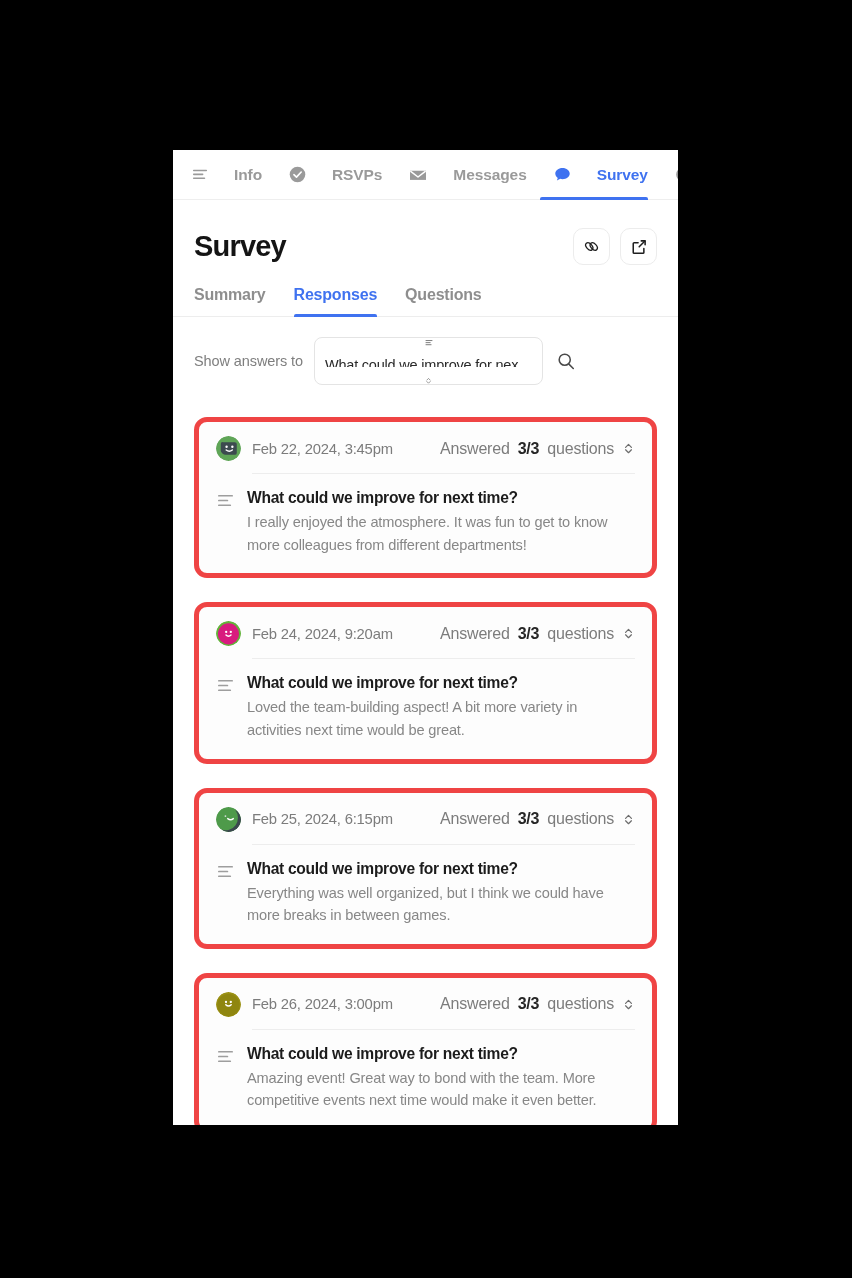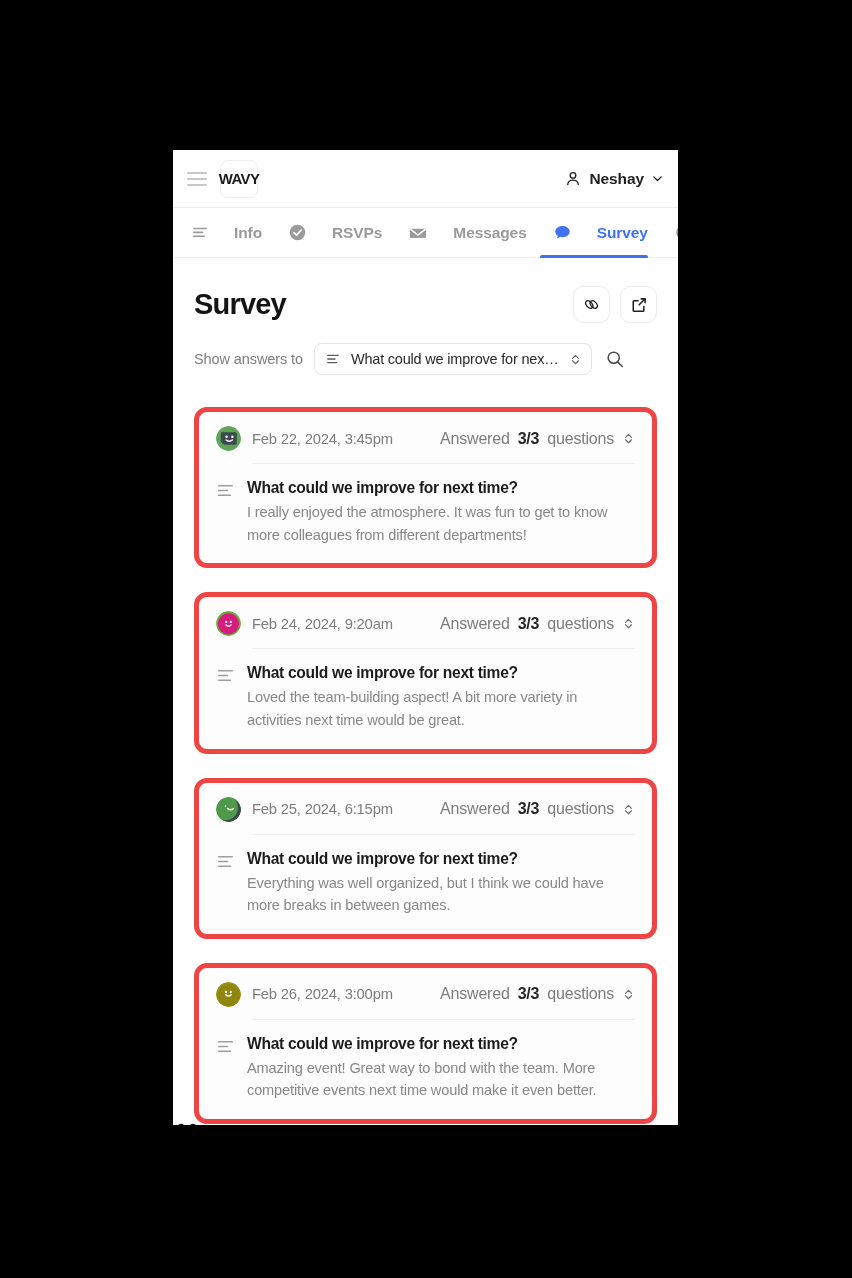--- a/index.html
+++ b/index.html
@@ -112,23 +112,23 @@
   }
 
   
   .filter-row {
     display: flex; align-items: center; gap: 11px;
     padding: 20px 21px 16px 21px;
   }
   .filter-label { font-size: 14.5px; color: #7e7e7e; letter-spacing: -0.1px; }
   .select {
     display: flex; align-items: center; gap: 10px;
-    height: 32px; padding: 0 9px 0 10px;
+    height: 48px; padding: 0 9px 0 10px;
     border: 1px solid #e4e4e4; border-radius: 8px;
-    background: #fff; cursor: pointer; min-width: 0;
+    background: #fff; cursor: pointer; min-width: 0; flex-direction: column;
   }
   .select-text {
     font-size: 14.5px; color: #2a2a2a; letter-spacing: -0.2px;
     max-width: 208px; overflow: hidden; text-overflow: ellipsis; white-space: nowrap;
   }
   .search-btn { cursor: pointer; display: flex; align-items: center; padding: 2px; }
 
   
   .cards { padding: 16px 21px 0 21px; display: flex; flex-direction: column; gap: 24px; }
   .card {
@@ -150,45 +150,20 @@
   .qtext { min-width: 0; }
   .q-title { font-size: 15.6px; font-weight: 700; color: #1c1c1c; letter-spacing: -0.3px; line-height: 1.35; }
   .q-answer { font-size: 14.6px; color: #878787; letter-spacing: -0.15px; line-height: 1.55; margin-top: 3px; }
 </style>
 </head>
 <body>
 
 <div id="stage">
   <div class="viewport">
 
-    <div class="topbar">
-      <div class="hamburger">
-        <i></i>
-          <i></i>
-          <i></i>
-      </div>
-
-      <div class="logo-box">
-        <span class="logo-text">WAVY</span>
-        <svg class="logo-wave" width="22" height="6" viewBox="0 0 22 6">
-          <path d="M1 3 Q4 0 7 3 T13 3 T19 3" fill="none" stroke="#1b1b1b" stroke-width="1.4" stroke-linecap="round"></path>
-        </svg>
-      </div>
-
-      <div class="user-menu">
-        <svg width="18" height="18" viewBox="0 0 20 20">
-          <circle cx="10" cy="6" r="3.1" fill="none" stroke="#1f1f1f" stroke-width="1.5"></circle>
-          <path d="M4.2 16.2c0-3.1 2.6-5 5.8-5s5.8 1.9 5.8 5" fill="none" stroke="#1f1f1f" stroke-width="1.5" stroke-linecap="round"></path>
-        </svg>
-        <span class="user-name">Neshay</span>
-        <svg width="13" height="13" viewBox="0 0 16 16">
-          <path d="M3.5 6 L8 10.5 L12.5 6" fill="none" stroke="#1f1f1f" stroke-width="1.6" stroke-linecap="round" stroke-linejoin="round"></path>
-        </svg>
-      </div>
-    </div>
 
     <div class="maintabs">
 
       <div class="mtab">
         <svg width="18" height="18" viewBox="0 0 20 20">
           <g stroke="#9a9a9a" stroke-width="1.7" stroke-linecap="round">
             <path d="M3 5h14"></path>
               <path d="M3 9.3h10"></path>
               <path d="M3 13.6h12"></path>
           </g>
@@ -246,20 +221,25 @@
         <div class="icon-btn">
           <svg width="18" height="18" viewBox="0 0 20 20">
             <path d="M12.5 3.2h4.3v4.3" fill="none" stroke="#1f1f1f" stroke-width="1.7" stroke-linecap="round" stroke-linejoin="round"></path>
             <path d="M16.6 3.4 L10.2 9.8" fill="none" stroke="#1f1f1f" stroke-width="1.7" stroke-linecap="round"></path>
             <path d="M15.4 11.6v4.4a1 1 0 0 1-1 1H4.6a1 1 0 0 1-1-1V6.2a1 1 0 0 1 1-1H9" fill="none" stroke="#1f1f1f" stroke-width="1.7" stroke-linecap="round" stroke-linejoin="round"></path>
           </svg>
         </div>
       </div>
     </div>
 
+    <div class="subtabs">
+      <div class="stab">Summary</div>
+      <div class="stab active">Responses</div>
+      <div class="stab">Questions</div>
+    </div>
 
     <div class="filter-row">
       <span class="filter-label">Show answers to</span>
 
       <div class="select">
         <svg width="16" height="16" viewBox="0 0 20 20">
           <g stroke="#5c5c5c" stroke-width="1.7" stroke-linecap="round">
             <path d="M3.5 5.5h13"></path>
               <path d="M3.5 10h9"></path>
               <path d="M3.5 14.5h11"></path>

